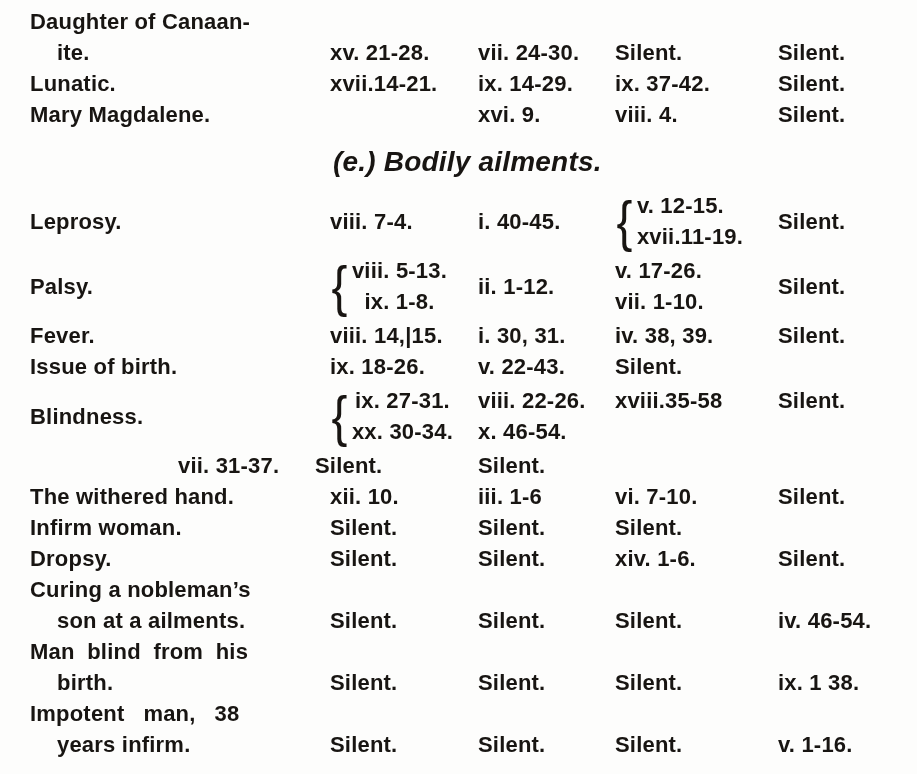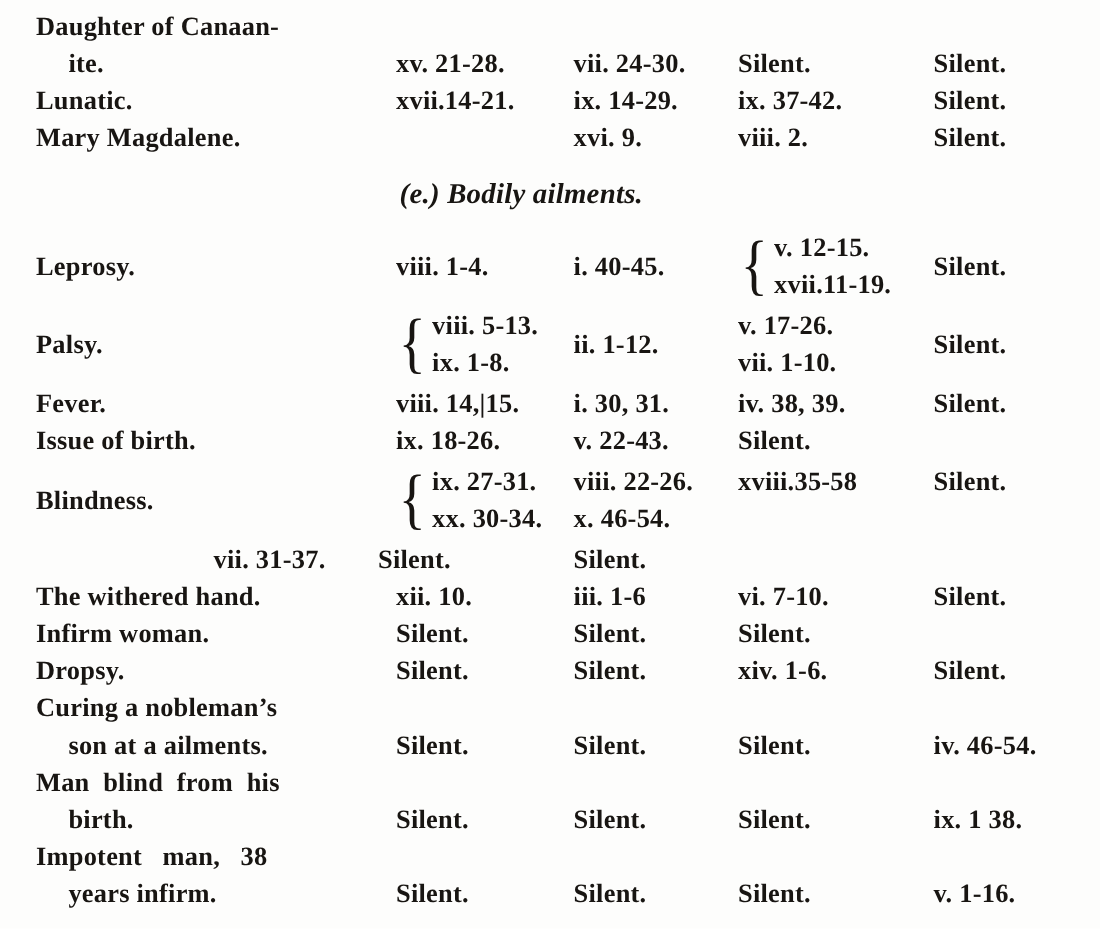--- a/index.html
+++ b/index.html
@@ -3,55 +3,55 @@
 <meta charset="utf-8">
 <style>
   html, body { margin: 0; padding: 0; background: #ffffff; }
   .page {
     position: relative;
     width: 917px;
     height: 774px;
     box-sizing: border-box;
     background: #fdfdfc;
     color: #181512;
-    font-family: Liberation Serif, serif;
+    font-family: Liberation Sans, sans-serif;
     font-weight: 700;
     font-size: 22px;
     line-height: 31px;
     padding: 6px 0 0 30px;
     overflow: hidden;
     letter-spacing: 0.2px;
   }
   .row { display: flex; }
   .row.align-start  { align-items: flex-start; }
   .row.align-end    { align-items: flex-end; }
   .row.align-center { align-items: center; margin: 3px 0; }
   .cell { flex: none; display: flex; align-items: inherit; }
   .subject { width: 300px; display: block; }
   .subject .line { white-space: pre; }
   .subject .cont { padding-left: 27px; }
-  .c1 { width: 148px; }
+  .c1 { width: 148px; text-align: center; }
   .c2 { width: 137px; }
   .c3 { width: 163px; }
   .c4 { width: 140px; }
   .lines { display: block; }
   .line { white-space: pre; }
   .line:empty::before { content: "\00a0"; }
   .brace {
     font-weight: 400;
     font-size: 56px;
     line-height: 58px;
     margin-right: 3px;
     align-self: center;
     transform: scaleX(0.85);
   }
   .section-header {
     margin: 17px 0 13px 303px;
     font-style: italic;
-    font-size: 24px;
+    font-size: 28px;
     line-height: 30px;
   }
 </style>
 </head>
 <body>
 
 <div class="page">
   <section id="rows-top">
   <div class="row align-end">
     <div class="cell subject">
@@ -115,41 +115,41 @@
             <div class="line"></div>
           </div>
         </div>
     <div class="cell refcell c2">
           <div class="lines">
             <div class="line">xvi. 9.</div>
           </div>
         </div>
     <div class="cell refcell c3">
           <div class="lines">
-            <div class="line">viii. 2.</div>
+            <div class="line">viii. 4.</div>
           </div>
         </div>
     <div class="cell refcell c4">
           <div class="lines">
             <div class="line">Silent.</div>
           </div>
         </div>
   </div>
 </section>
 
   <div class="section-header">(e.) Bodily ailments.</div>
 
   <section id="rows-main">
   <div class="row align-center">
     <div class="cell subject">
           <div class="line">Leprosy.</div>
         </div>
     <div class="cell refcell c1">
           <div class="lines">
-            <div class="line">viii. 1-4.</div>
+            <div class="line">viii. 7-4.</div>
           </div>
         </div>
     <div class="cell refcell c2">
           <div class="lines">
             <div class="line">i. 40-45.</div>
           </div>
         </div>
     <div class="cell refcell c3">
           <span class="brace">{</span>
           <div class="lines">

